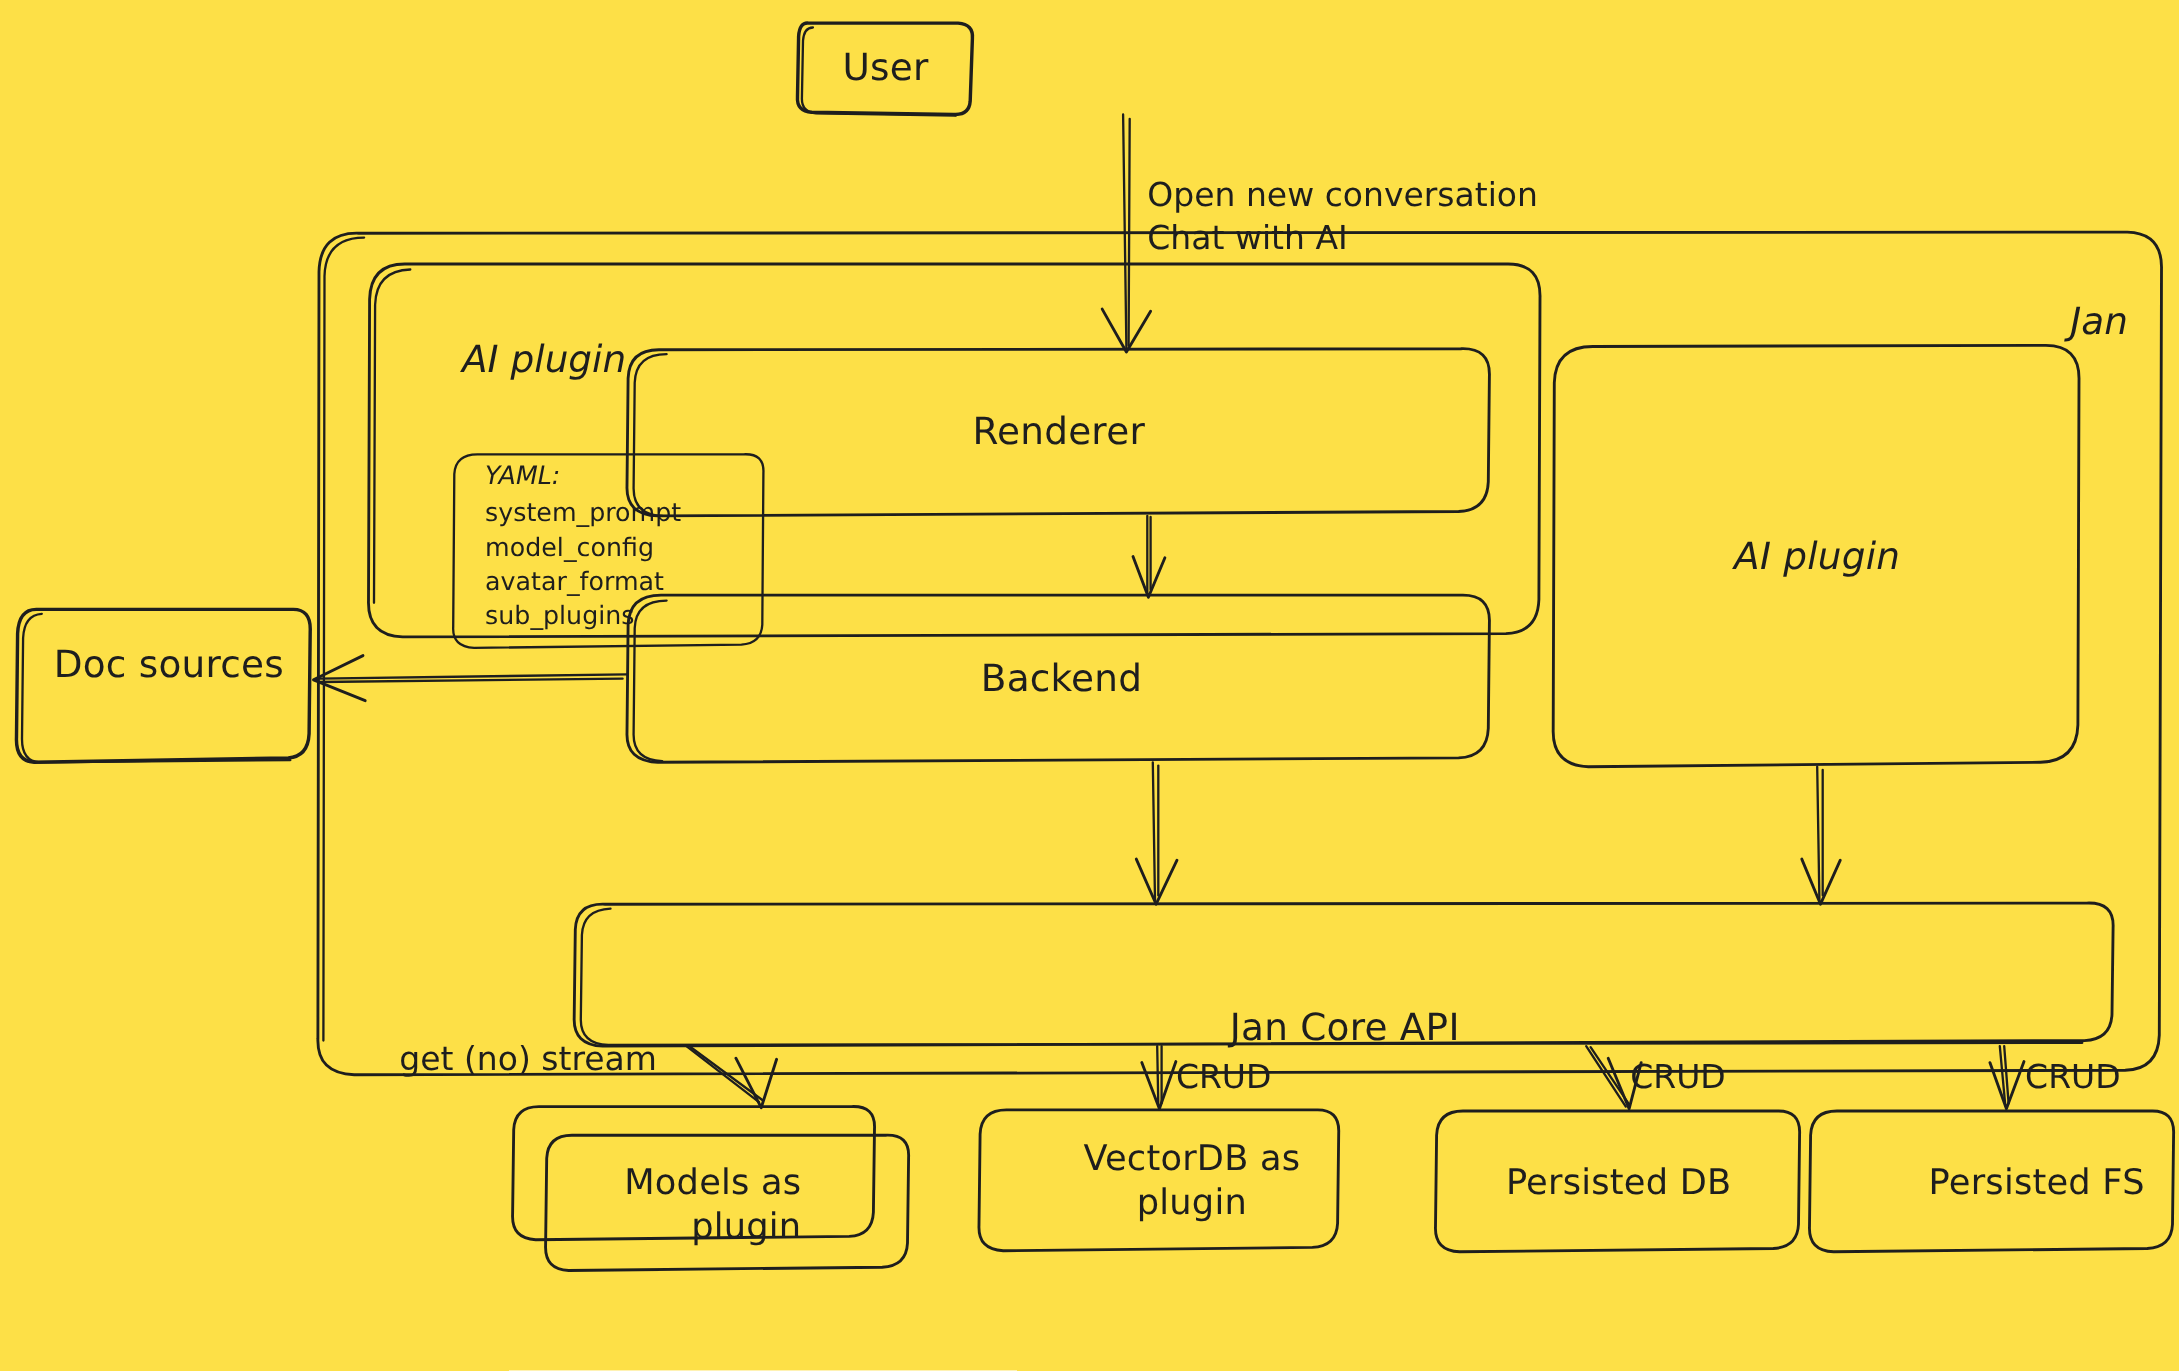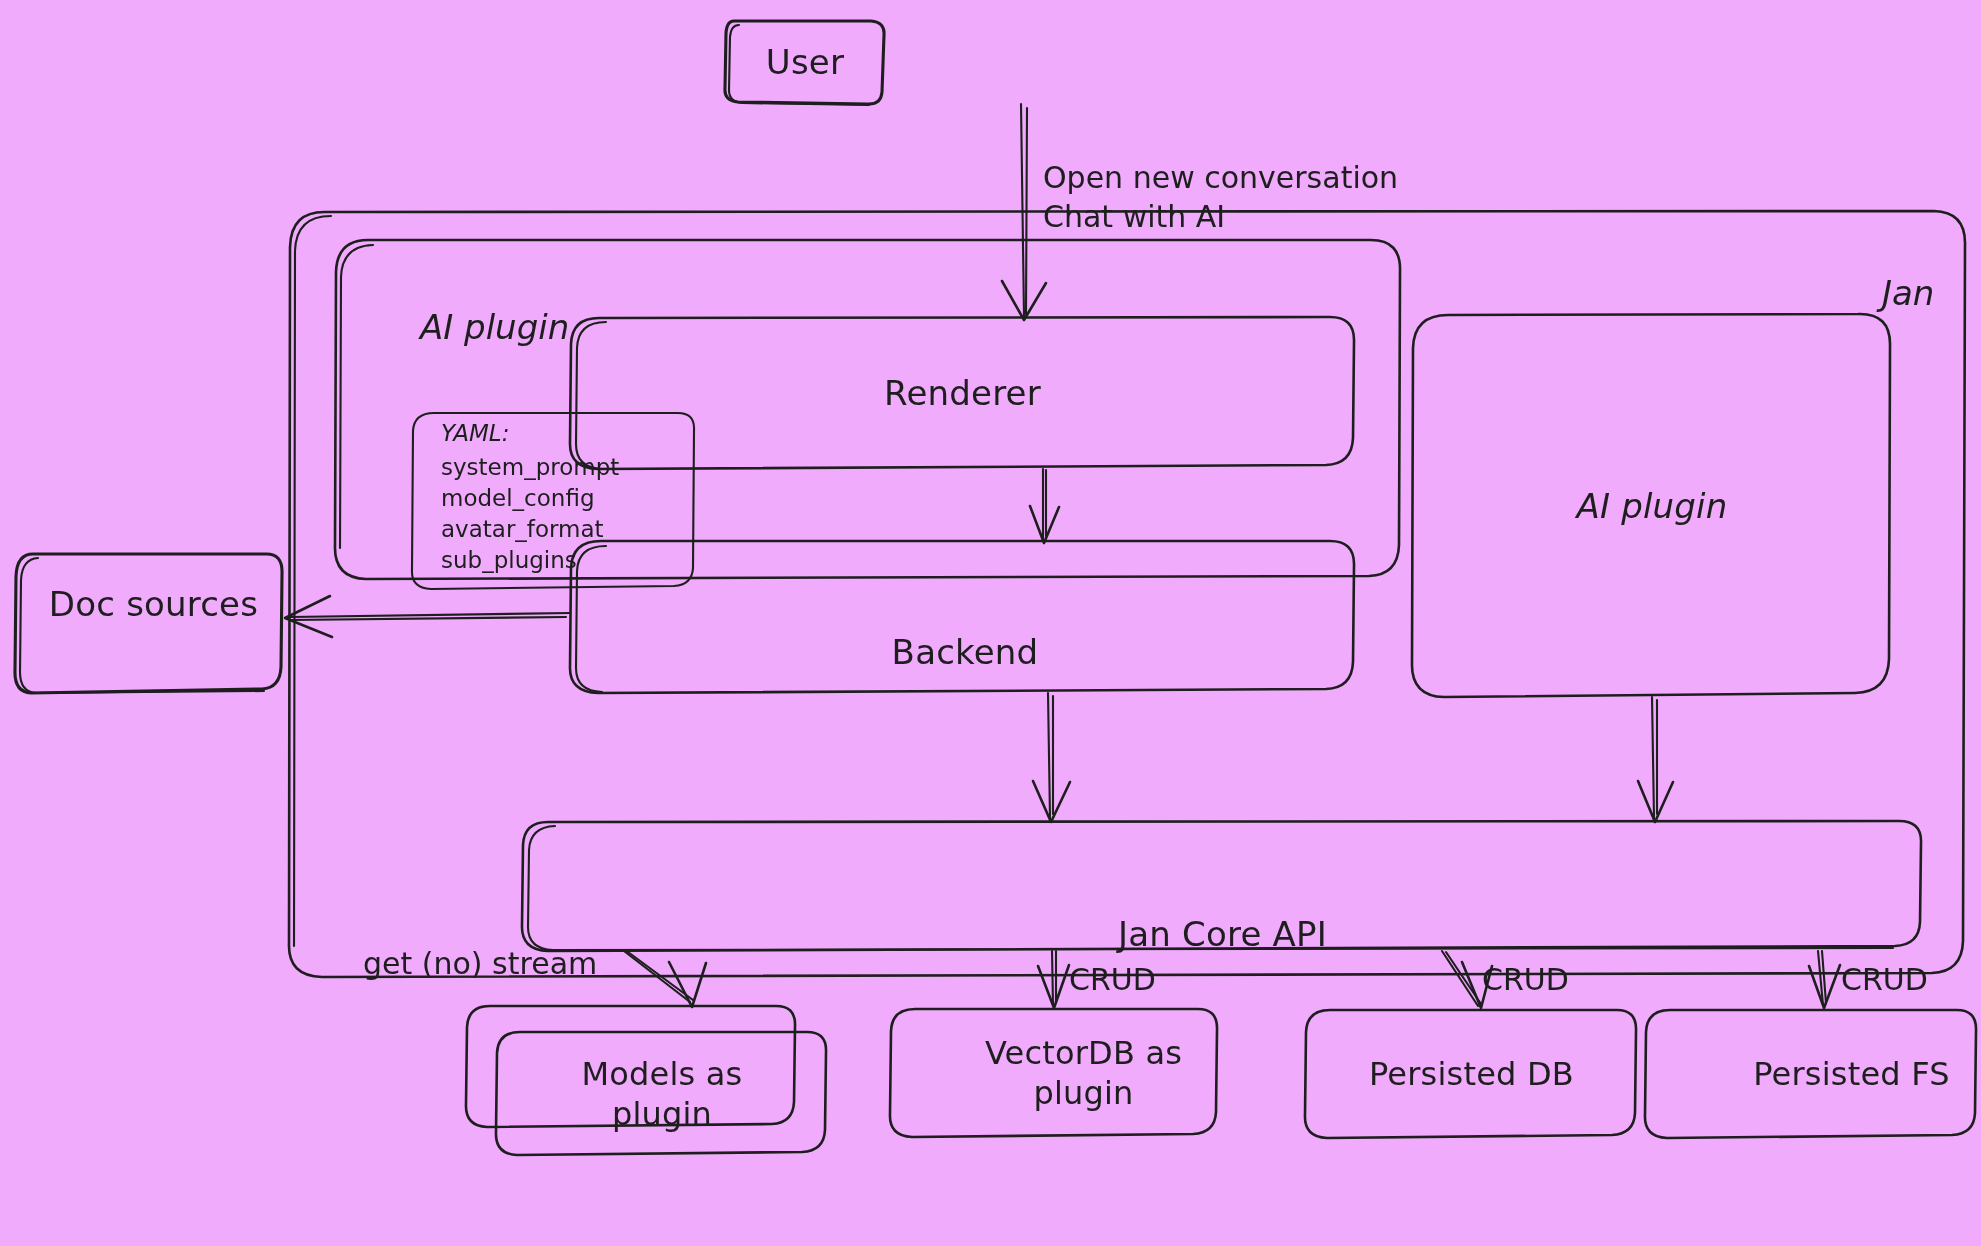--- a/index.html
+++ b/index.html
@@ -4,21 +4,21 @@
 <style>
   html, body {
     margin: 0;
     padding: 0;
     background: #ffffff;
   }
   #canvas {
     position: relative;
     width: 1981px;
     height: 1246px;
-    background: #f0abfc;
+    background: #fde047;
     font-family: "DejaVu Sans", sans-serif;
     overflow: hidden;
   }
   svg.layer {
     position: absolute;
     left: 0;
     top: 0;
     width: 1981px;
     height: 1246px;
     pointer-events: none;
@@ -190,29 +190,29 @@
       <path class="sk sw2" d="M1818 951 L1823 1005"></path>
       <path class="sk sw2" d="M1822 951 L1826 1003"></path>
       <path class="sk sw25" d="M1809 966 L1824 1008 L1840 965"></path>
     </g>
   </svg>
 
   <div class="node-label t-big" style="left:726px; top:21px; width:158px; height:83px;">User</div>
 
   <div class="node-label t-big" style="left:571px; top:317px; width:783px; height:152px;">Renderer</div>
 
-  <div class="node-label t-big" style="left:571px; top:541px; width:788px; height:152px;margin-top:35px;">Backend</div>
+  <div class="node-label t-big" style="left:571px; top:541px; width:788px; height:152px;">Backend</div>
 
   <div class="node-label t-big ital" style="left:1413px; top:315px; width:478px; height:382px;">AI plugin</div>
 
   <div class="node-label t-big" style="left:523px; top:821px; width:1399px; height:130px;margin-top:48px;">Jan Core API</div>
 
   <div class="node-label t-big" style="left:20px; top:554px; width:267px; height:100px;">Doc sources</div>
 
-  <div class="node-label t-mid" style="left:497px; top:1032px; width:330px; height:123px;">Models as
+  <div class="node-label t-mid" style="left:483px; top:1032px; width:330px; height:123px;text-align:right;">Models as
 plugin</div>
 
   <div class="node-label t-mid" style="left:891px; top:1009px; width:327px; height:128px;padding-left:29px;">VectorDB as
 plugin</div>
 
   <div class="node-label t-mid" style="left:1306px; top:1010px; width:331px; height:128px;">Persisted DB</div>
 
   <div class="node-label t-mid" style="left:1646px; top:1010px; width:331px; height:128px;padding-left:40px;">Persisted FS</div>
 
   <div class="free-label t-big ital" style="left:1882px; top:271px;">Jan</div>

